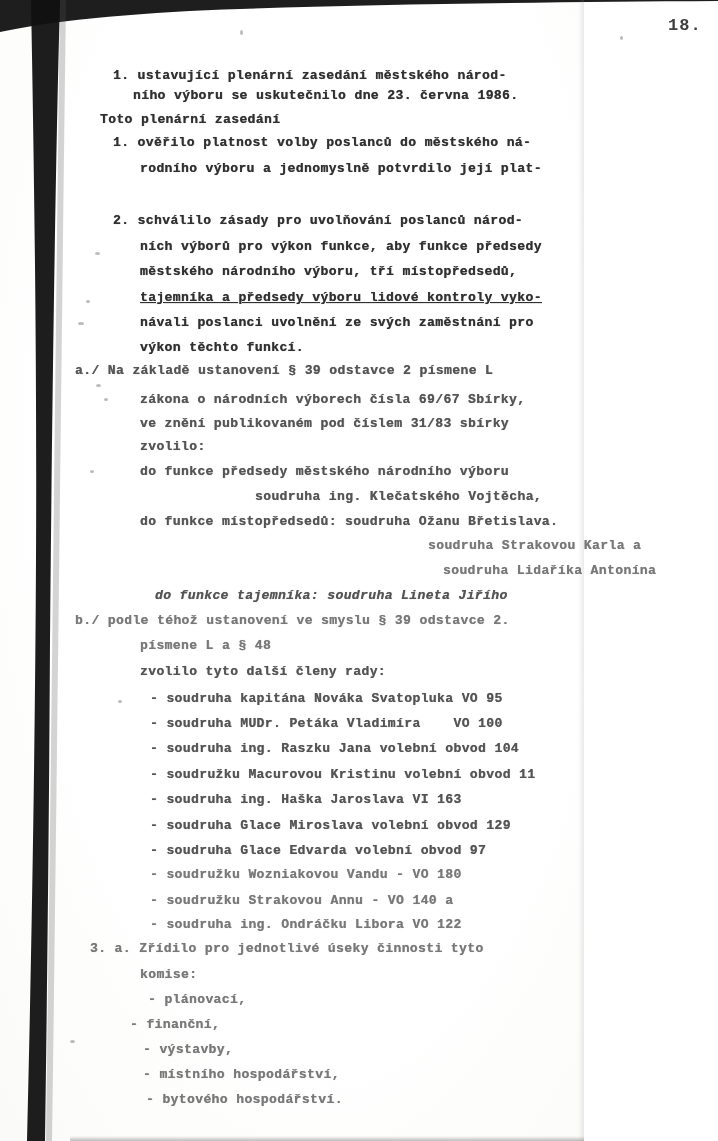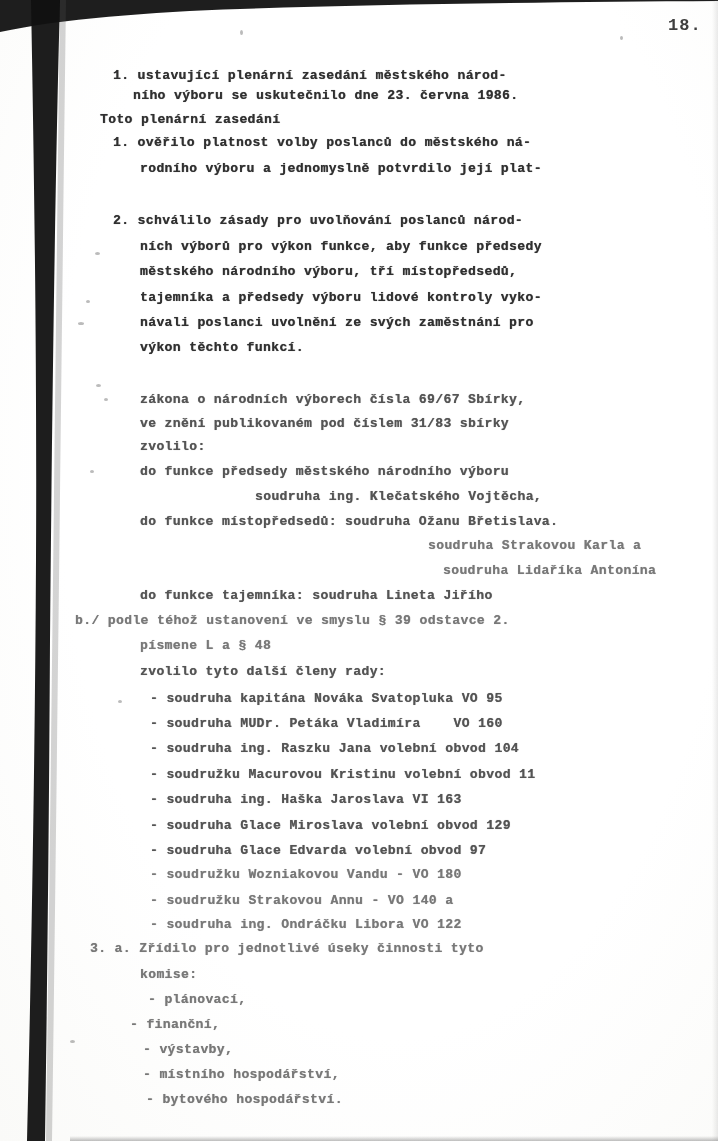--- a/index.html
+++ b/index.html
@@ -5,21 +5,21 @@
   html, body {
     margin: 0;
     padding: 0;
     width: 718px;
     height: 1141px;
     overflow: hidden;
     background: #ffffff;
   }
   #scan-page {
     position: relative;
-    width: 718px;
+    width: 584px;
     height: 1141px;
     background:
       radial-gradient(ellipse at 55% 40%, #ffffff 60%, #fafaf8 100%),
       #fcfcfb;
     font-family: "Liberation Mono", "DejaVu Sans Mono", monospace;
   }
   
   .edge-svg {
     position: absolute;
     left: 0; top: 0;
@@ -103,37 +103,38 @@
 
   <div class="typing">
     <div class="tline ink-1" style="left:113px;top:68px;">1. ustavující plenární zasedání městského národ-</div>
     <div class="tline ink-1" style="left:133px;top:88px;">ního výboru se uskutečnilo dne 23. června 1986.</div>
     <div class="tline ink-1" style="left:100px;top:112px;">Toto plenární zasedání</div>
     <div class="tline ink-1" style="left:113px;top:135px;">1. ověřilo platnost volby poslanců do městského ná-</div>
     <div class="tline ink-1" style="left:140px;top:161px;">rodního výboru a jednomyslně potvrdilo její plat-</div>
     <div class="tline ink-1" style="left:113px;top:213px;">2. schválilo zásady pro uvolňování poslanců národ-</div>
     <div class="tline ink-1" style="left:140px;top:239px;">ních výborů pro výkon funkce, aby funkce předsedy</div>
     <div class="tline ink-1" style="left:140px;top:264px;">městského národního výboru, tří místopředsedů,</div>
-    <div class="tline ink-1" style="left:140px;top:290px;">tajemníka a předsedy výboru lidové kontroly vyko-</div>
+    <div class="tline ink-1" style="left:140px;top:290px;text-decoration:underline;">tajemníka a předsedy výboru lidové kontroly vyko-</div>
     <div class="tline ink-1" style="left:140px;top:315px;">návali poslanci uvolnění ze svých zaměstnání pro</div>
     <div class="tline ink-1" style="left:140px;top:340px;">výkon těchto funkcí.</div>
+    <div class="tline ink-2" style="left:75px;top:363px;">a./ Na základě ustanovení § 39 odstavce 2 písmene L</div>
     <div class="tline ink-2" style="left:140px;top:392px;">zákona o národních výborech čísla 69/67 Sbírky,</div>
     <div class="tline ink-2" style="left:140px;top:416px;">ve znění publikovaném pod číslem 31/83 sbírky</div>
     <div class="tline ink-2" style="left:140px;top:439px;">zvolilo:</div>
     <div class="tline ink-2" style="left:140px;top:464px;">do funkce předsedy městského národního výboru</div>
     <div class="tline ink-2" style="left:255px;top:489px;">soudruha ing. Klečatského Vojtěcha,</div>
     <div class="tline ink-2" style="left:140px;top:514px;">do funkce místopředsedů: soudruha Ožanu Břetislava.</div>
     <div class="tline ink-3" style="left:428px;top:538px;">soudruha Strakovou Karla a</div>
     <div class="tline ink-3" style="left:443px;top:563px;">soudruha Lidaříka Antonína</div>
-    <div class="tline ink-2" style="left:140px;top:588px;">do funkce tajemníka: soudruha Lineta Jiřího</div>
+    <div class="tline ink-2" style="left:155px;top:588px;font-style:italic;">do funkce tajemníka: soudruha Lineta Jiřího</div>
     <div class="tline ink-3" style="left:75px;top:613px;">b./ podle téhož ustanovení ve smyslu § 39 odstavce 2.</div>
     <div class="tline ink-3" style="left:140px;top:638px;">písmene L a § 48</div>
     <div class="tline ink-2" style="left:140px;top:664px;">zvolilo tyto další členy rady:</div>
     <div class="tline ink-2" style="left:150px;top:691px;">- soudruha kapitána Nováka Svatopluka VO 95</div>
-    <div class="tline ink-2" style="left:150px;top:716px;">- soudruha MUDr. Petáka Vladimíra    VO 160</div>
+    <div class="tline ink-2" style="left:150px;top:716px;">- soudruha MUDr. Petáka Vladimíra    VO 100</div>
     <div class="tline ink-2" style="left:150px;top:741px;">- soudruha ing. Raszku Jana volební obvod 104</div>
     <div class="tline ink-2" style="left:150px;top:767px;">- soudružku Macurovou Kristinu volební obvod 11</div>
     <div class="tline ink-2" style="left:150px;top:792px;">- soudruha ing. Haška Jaroslava VI 163</div>
     <div class="tline ink-2" style="left:150px;top:818px;">- soudruha Glace Miroslava volební obvod 129</div>
     <div class="tline ink-2" style="left:150px;top:843px;">- soudruha Glace Edvarda volební obvod 97</div>
     <div class="tline ink-3" style="left:150px;top:867px;">- soudružku Wozniakovou Vandu - VO 180</div>
     <div class="tline ink-3" style="left:150px;top:893px;">- soudružku Strakovou Annu - VO 140 a</div>
     <div class="tline ink-3" style="left:150px;top:917px;">- soudruha ing. Ondráčku Libora VO 122</div>
     <div class="tline ink-3" style="left:90px;top:941px;">3. a. Zřídilo pro jednotlivé úseky činnosti tyto</div>
     <div class="tline ink-3" style="left:140px;top:967px;">komise:</div>

